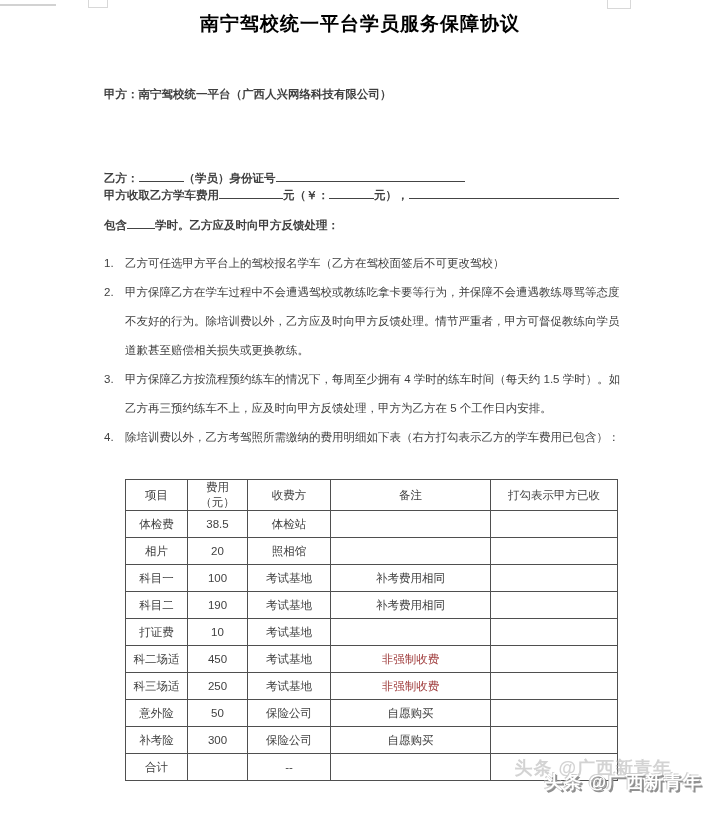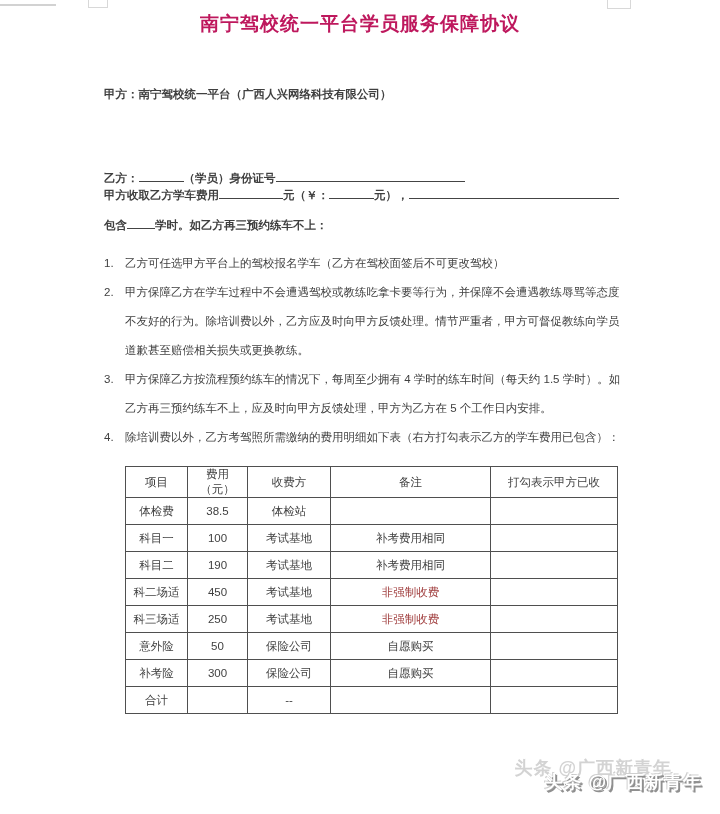--- a/index.html
+++ b/index.html
@@ -20,21 +20,21 @@
   .artifact-line { left: 0; top: 4px; width: 56px; height: 2px; background: #d2d2d2; }
   .artifact-box-1 { left: 88px; top: 0; width: 20px; height: 8px; border: 1px solid #d8d8d8; border-top: none; }
   .artifact-box-2 { left: 607px; top: 0; width: 24px; height: 9px; border: 1px solid #d8d8d8; border-top: none; }
 
   .title {
     margin-top: 11px;
     text-align: center;
     font-size: 19px;
     font-weight: bold;
     letter-spacing: 1px;
-    color: #be185d;
+    color: #000000;
   }
   .content {
     padding-left: 104px;
     padding-right: 98px;
     font-size: 11.5px;
   }
   .p-line { line-height: 15px; white-space: nowrap; font-family: Liberation Serif, serif; }
   .p-party-a { margin-top: 50px; font-weight: bold; }
   .p-party-b { margin-top: 68px; font-weight: bold; }
   .p-fee     { margin-top: 1px; font-weight: bold; }
@@ -52,21 +52,21 @@
   .blank-yuan     { width: 45px; }
   .blank-tail     { width: 210px; }
   .blank-hours    { width: 28px; }
 
   .terms { margin-top: 16px; }
   .term  { display: flex; line-height: 29px; }
   .term-num  { width: 21px; flex: none; }
   .term-text { flex: 1; }
 
   table.fee-table {
-    margin-top: 14px;
+    margin-top: 27px;
     margin-left: 21px;
     border-collapse: collapse;
     table-layout: fixed;
     width: 492px;
     font-size: 11.5px;
     color: #3f3f3f;
   }
   .fee-table th, .fee-table td {
     border: 1px solid #4f4f4f;
     height: 27px;
@@ -120,21 +120,21 @@
   <div class="title">南宁驾校统一平台学员服务保障协议</div>
 
   <div class="content">
 
     <p class="p-line p-party-a">甲方：南宁驾校统一平台（广西人兴网络科技有限公司）</p>
 
     <p class="p-line p-party-b"><span>乙方：</span><span class="blank blank-student"></span><span>（学员）身份证号</span><span class="blank blank-idnum"></span></p>
 
     <p class="p-line p-fee"><span>甲方收取乙方学车费用</span><span class="blank blank-fee"></span><span>元（￥：</span><span class="blank blank-yuan"></span><span>元），</span><span class="blank blank-tail"></span></p>
 
-    <p class="p-line p-include"><span>包含</span><span class="blank blank-hours"></span><span>学时。如乙方再三预约练车不上：</span></p>
+    <p class="p-line p-include"><span>包含</span><span class="blank blank-hours"></span><span>学时。乙方应及时向甲方反馈处理：</span></p>
 
     <div class="terms">
       <div class="term">
         <span class="term-num">1.</span>
         <span class="term-text">乙方可任选甲方平台上的驾校报名学车（乙方在驾校面签后不可更改驾校）</span>
       </div>
       <div class="term">
         <span class="term-num">2.</span>
         <span class="term-text">甲方保障乙方在学车过程中不会遭遇驾校或教练吃拿卡要等行为，并保障不会遭遇教练辱骂等态度不友好的行为。除培训费以外，乙方应及时向甲方反馈处理。情节严重者，甲方可督促教练向学员道歉甚至赔偿相关损失或更换教练。</span>
       </div>
@@ -165,31 +165,45 @@
         <th>打勾表示甲方已收</th>
       </tr>
       <tr>
         <td>体检费</td>
         <td>38.5</td>
         <td>体检站</td>
         <td></td>
         <td></td>
       </tr>
       <tr>
+        <td>相片</td>
+        <td>20</td>
+        <td>照相馆</td>
+        <td></td>
+        <td></td>
+      </tr>
+      <tr>
         <td>科目一</td>
         <td>100</td>
         <td>考试基地</td>
         <td>补考费用相同</td>
         <td></td>
       </tr>
       <tr>
         <td>科目二</td>
         <td>190</td>
         <td>考试基地</td>
         <td>补考费用相同</td>
+        <td></td>
+      </tr>
+      <tr>
+        <td>打证费</td>
+        <td>10</td>
+        <td>考试基地</td>
+        <td></td>
         <td></td>
       </tr>
       <tr>
         <td>科二场适</td>
         <td>450</td>
         <td>考试基地</td>
         <td class="red-note">非强制收费</td>
         <td></td>
       </tr>
       <tr>

